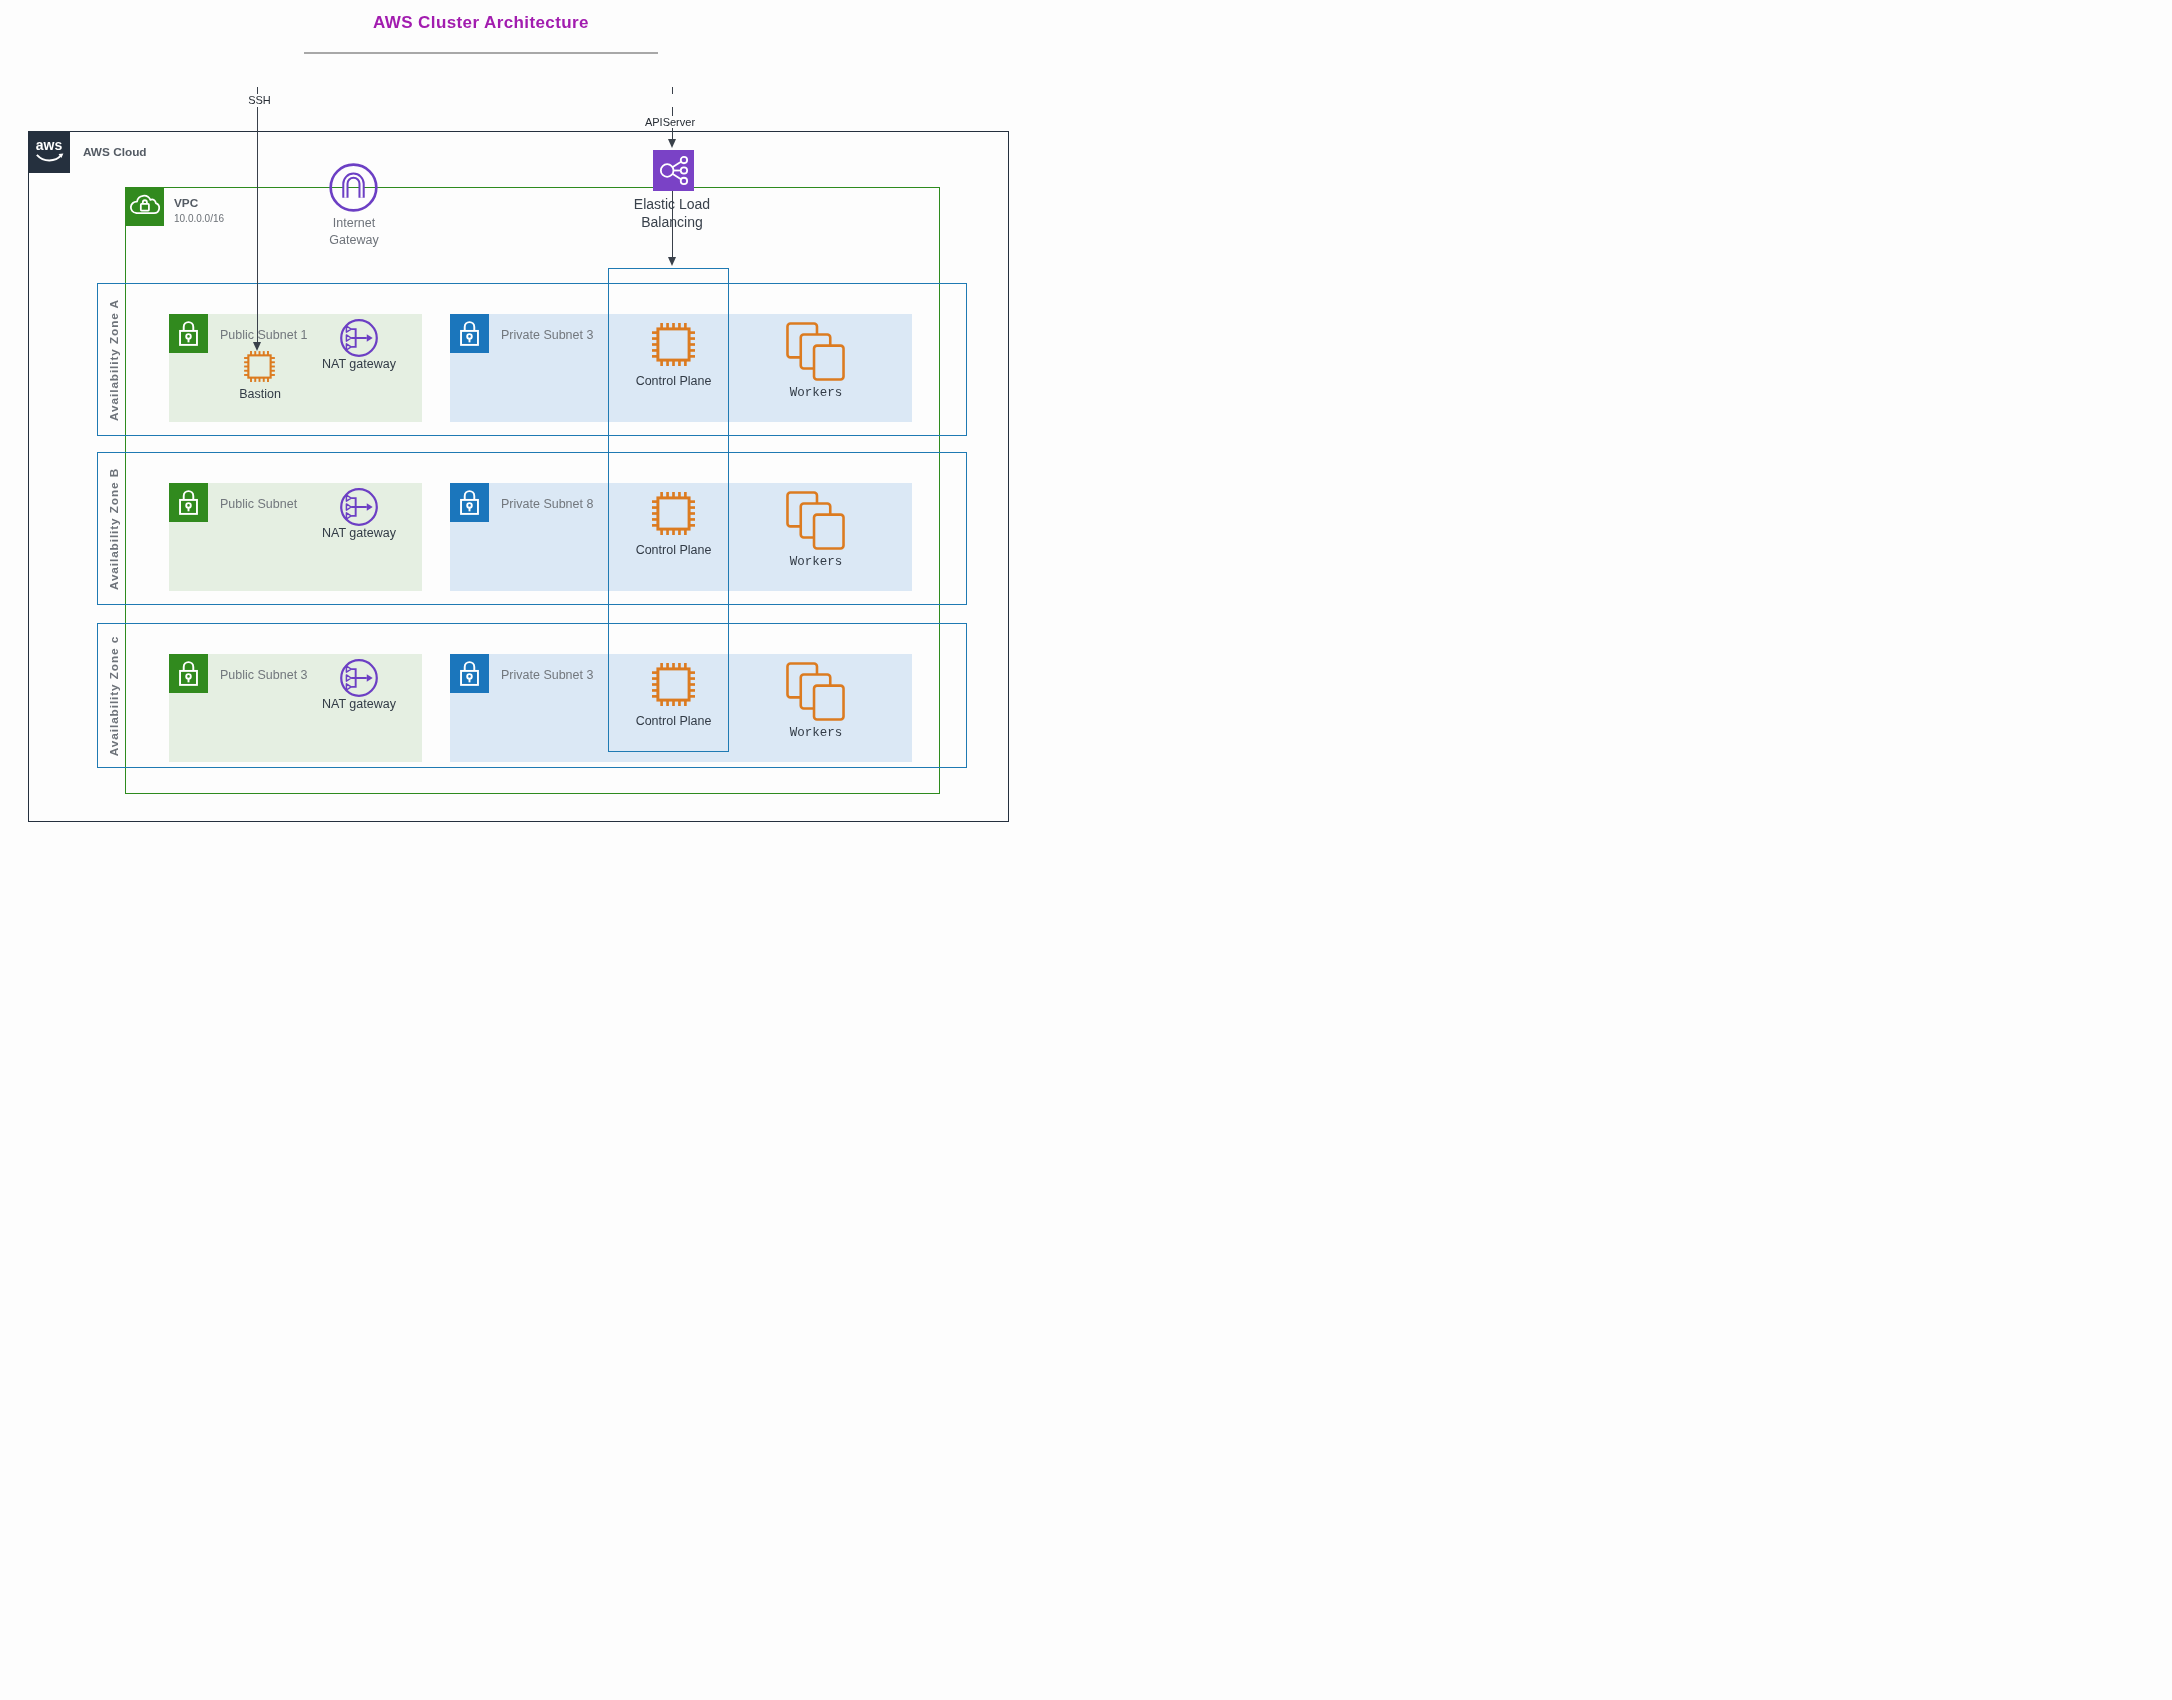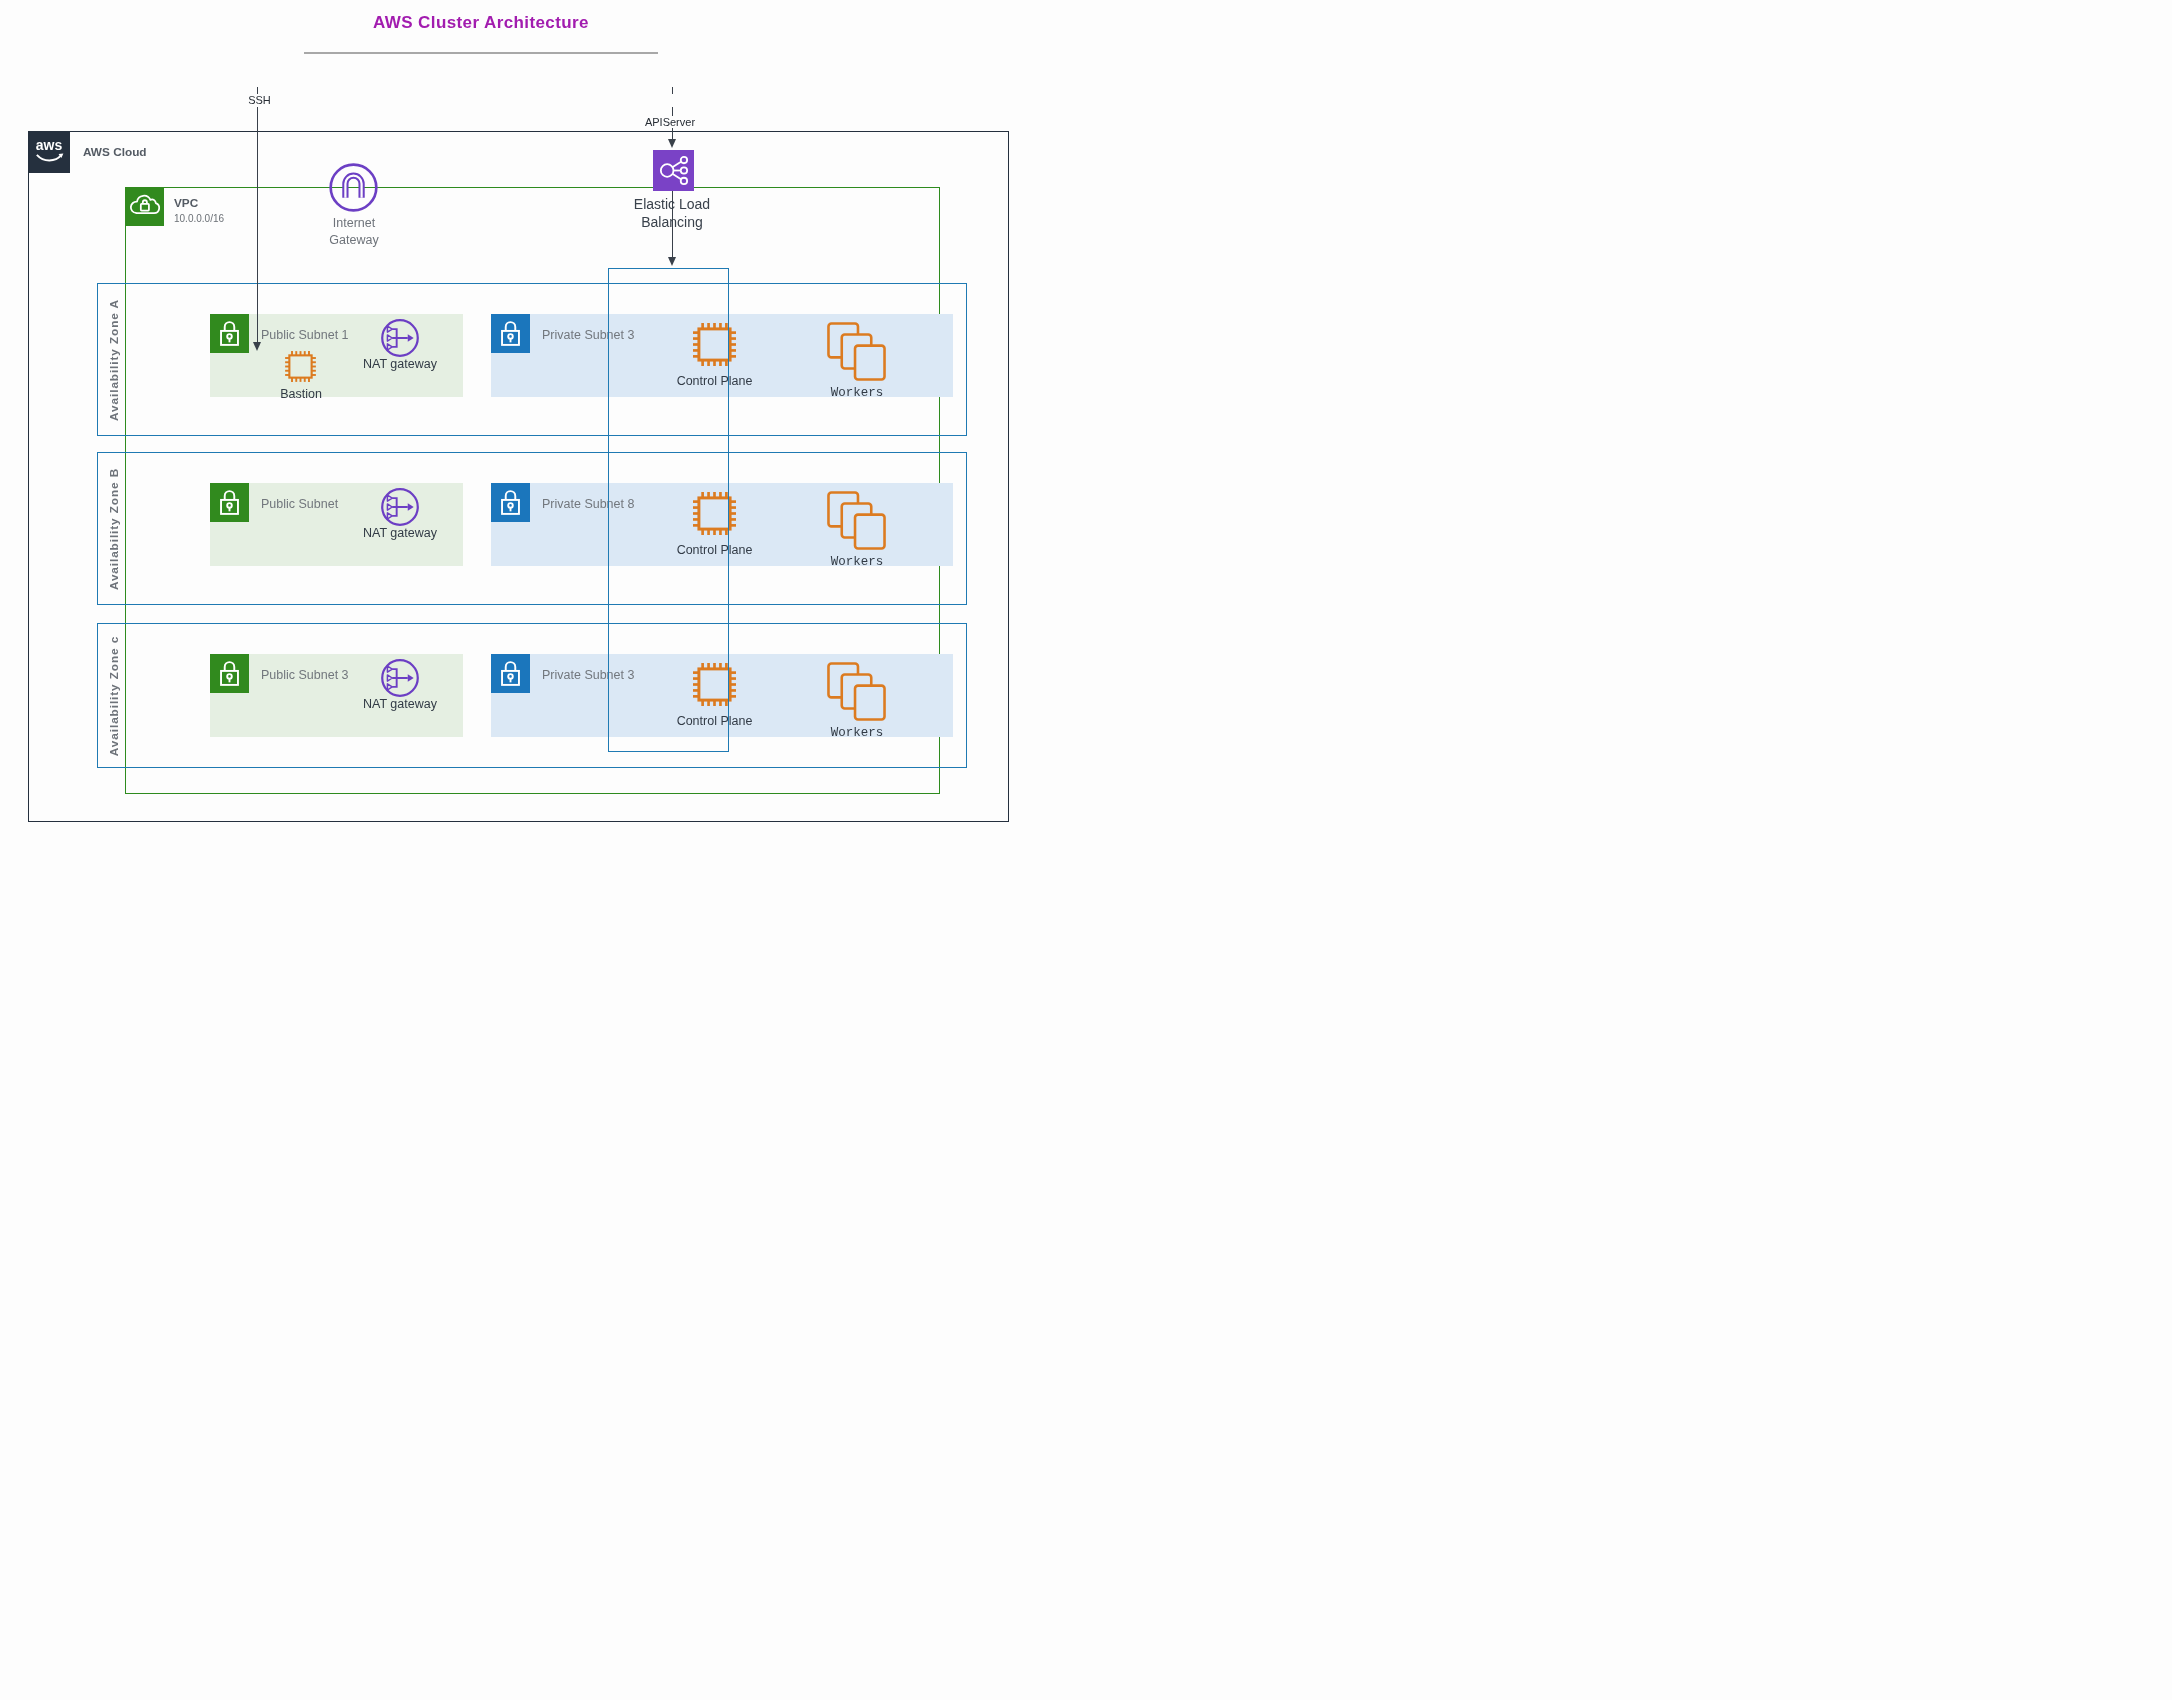--- a/index.html
+++ b/index.html
@@ -28,21 +28,21 @@
 
   
   .zone { left:97px; width:870px; border:1.1px solid #1F7AB3; box-sizing:border-box; }
   .z-a { top:283px; height:153px; }
   .z-b { top:452px; height:153px; }
   .z-c { top:623px; height:145px; }
   .az-label { left:16px; top:50%; transform:translate(-50%,-50%) rotate(-90deg);
               transform-origin:center; white-space:nowrap; font-size:11.8px; font-weight:bold;
               color:#6e737a; letter-spacing:0.9px; }
 
-  .fill { top:29.5px; height:83px;margin-left:41px; }
+  .fill { top:29.5px; height:108px; }
   .fill.public  { left:71px;  width:253px; background:#E5EFE2; }
   .fill.private { left:352px; width:462px; background:#DBE8F5; }
   .subnet-icon { left:0; top:0; width:39px; height:39px; }
   .subnet-icon.public  { background:#318A1E; }
   .subnet-icon.private { background:#1B76BC; }
   .subnet-label { left:51px; top:14.7px; font-size:12.5px; color:#72777d; white-space:nowrap; }
 
   .res-label { text-align:center; font-size:12.5px; color:#323b46; }
   .nat-svg { left:170px; top:4.4px; }
   .nat-label { left:131px; top:43px; width:118px; }

